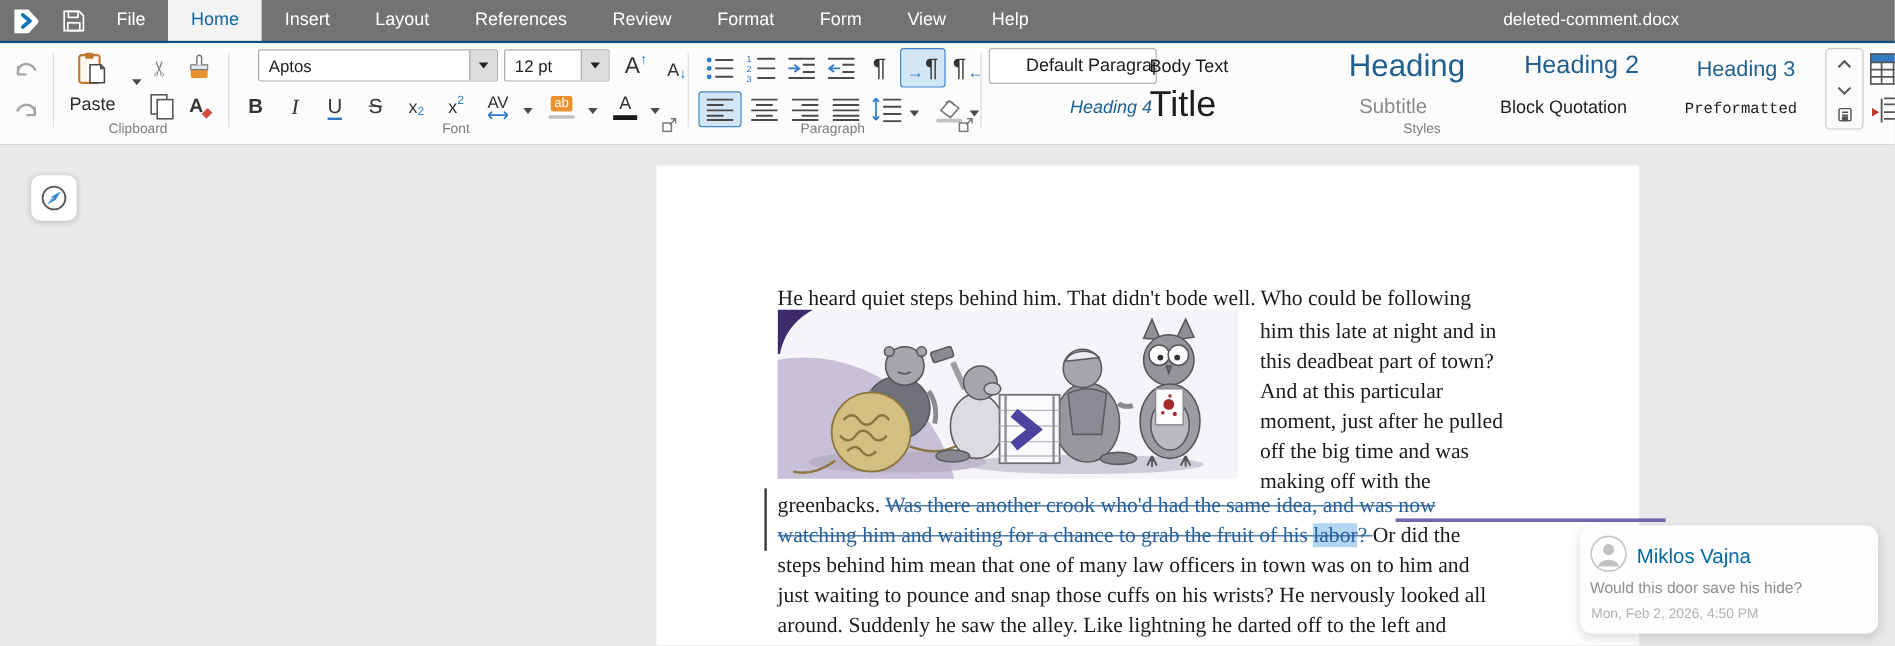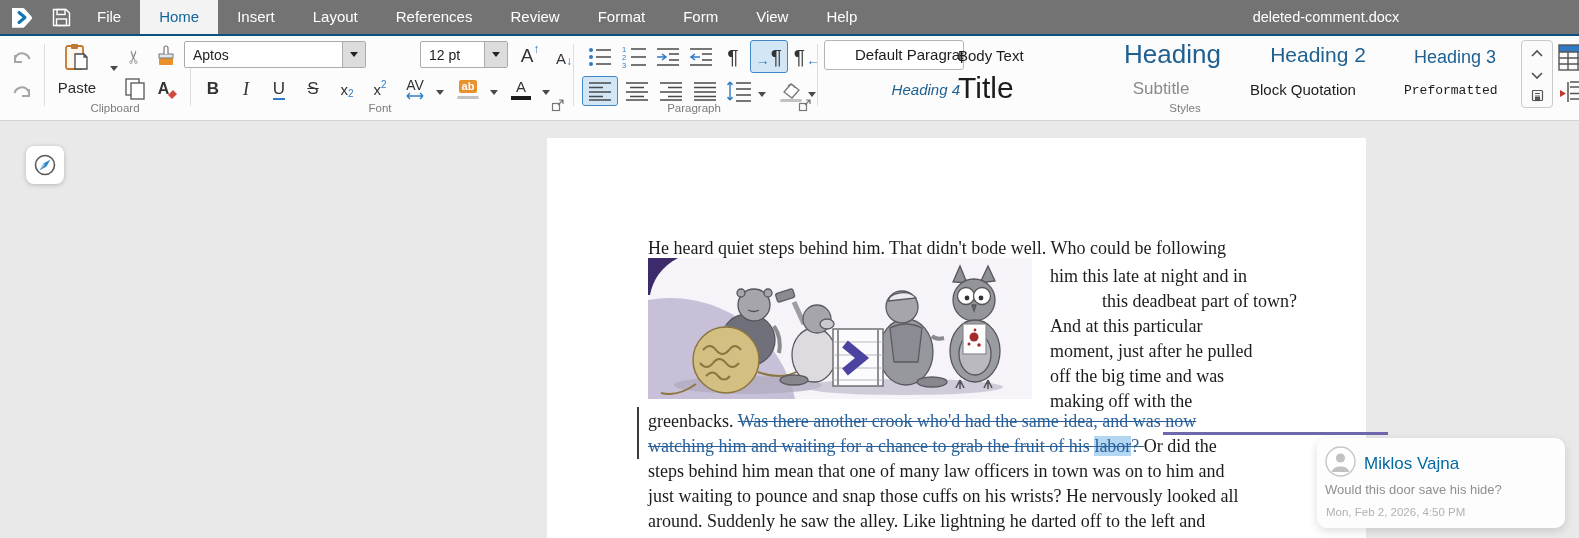--- a/index.html
+++ b/index.html
@@ -126,21 +126,21 @@
   </div>
   <div class="ibtn" style="left:154px;top:40px;width:28px;height:26px">
     <span style="font-size:16px;color:#333;font-weight:bold">A</span>
     <svg width="12" height="12" viewBox="0 0 12 12" style="margin-left:-3px;margin-top:8px">
         <path d="M2,8 l5,-5 l4,4 l-5,5 Z" fill="#d24b3e"></path>
       </svg>
   </div>
   <div class="glabel" style="left:40px;width:150px">Clipboard</div>
   <div class="sep" style="left:190px"></div>
 
-  <div class="combo" style="left:184px;top:5px;width:182px;height:27px">
+  <div class="combo" style="left:215px;top:5px;width:200px;height:27px">
     <div class="val">Aptos</div>
     <div class="dd">
         <div class="caret" style="border-top-color:#222"></div>
       </div>
   </div>
   <div class="combo" style="left:420px;top:5px;width:88px;height:27px">
     <div class="val">12 pt</div>
     <div class="dd">
         <div class="caret" style="border-top-color:#222"></div>
       </div>
@@ -172,21 +172,21 @@
   <div class="ibtn" style="left:398px;top:38px;width:34px;height:30px;flex-direction:column">
     <span style="font-size:14px;line-height:13px">AV</span>
     <svg width="22" height="8" viewBox="0 0 22 8">
         <path d="M3,4 h16 M3,4 l3,-3 M3,4 l3,3 M19,4 l-3,-3 M19,4 l-3,3" stroke="#2f7ac2" stroke-width="1.4" fill="none"></path>
       </svg>
   </div>
   <div class="ibtn" style="left:434px;top:50px;width:12px;height:12px">
       <div class="caret"></div>
     </div>
   <div class="ibtn" style="left:452px;top:38px;width:32px;height:30px;flex-direction:column">
-    <span style="background:#e8912d;color:#fff;font-size:11px;font-weight:bold;border-radius:2px;padding:0 3px;line-height:13px">ab</span>
+    <span style="background:#e8912d;color:#fff;font-size:11px;font-weight:normal;border-radius:2px;padding:0 3px;line-height:13px">ab</span>
     <div style="width:22px;height:3px;background:#c2c2c2;border-radius:2px;margin-top:3px"></div>
   </div>
   <div class="ibtn" style="left:488px;top:50px;width:12px;height:12px">
       <div class="caret"></div>
     </div>
   <div class="ibtn" style="left:506px;top:38px;width:30px;height:30px;flex-direction:column">
     <span style="font-size:15px;line-height:15px">A</span>
     <div style="width:20px;height:4px;background:#1a1a1a;margin-top:2px"></div>
   </div>
   <div class="ibtn" style="left:540px;top:50px;width:12px;height:12px">
@@ -428,21 +428,21 @@
     <g fill="#a52a2a">
         <circle cx="326" cy="79" r="4.5"></circle>
         <circle cx="321" cy="86" r="1.5"></circle>
         <circle cx="331" cy="87" r="1.8"></circle>
         <circle cx="327" cy="72" r="1.4"></circle>
       </g>
   </svg>
 </div>
 
 <div class="docline" style="left:1050px;top:264px">him this late at night and in</div>
-<div class="docline" style="left:1102px;top:289px">this deadbeat part of town?</div>
+<div class="docline" style="left:1050px;top:289px">this deadbeat part of town?</div>
 <div class="docline" style="left:1050px;top:314px">And at this particular</div>
 <div class="docline" style="left:1050px;top:339px">moment, just after he pulled</div>
 <div class="docline" style="left:1050px;top:364px">off the big time and was</div>
 <div class="docline" style="left:1050px;top:389px">making off with the</div>
 
 <div class="docline" style="left:648px;top:409px"><span>greenbacks. </span><span class="del">Was there another crook who'd had the same idea, and was now</span></div>
 <div class="docline" style="left:648px;top:434px"><span class="del"><span>watching him and waiting for a chance to grab the fruit of his </span><span class="anchor">labor</span><span>? </span></span><span>Or did the</span></div>
 <div class="docline" style="left:648px;top:459px">steps behind him mean that one of many law officers in town was on to him and</div>
 <div class="docline" style="left:648px;top:484px">just waiting to pounce and snap those cuffs on his wrists? He nervously looked all</div>
 <div class="docline" style="left:648px;top:509px">around. Suddenly he saw the alley. Like lightning he darted off to the left and</div>

